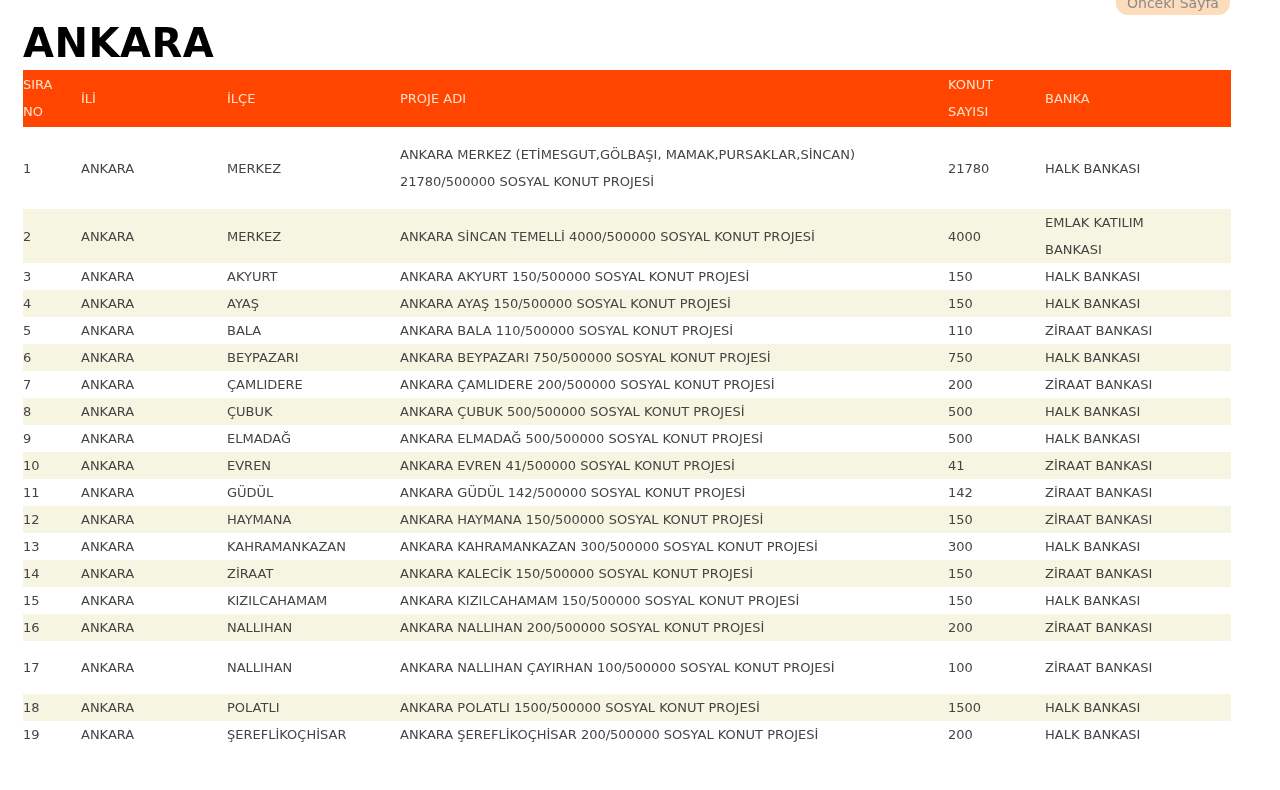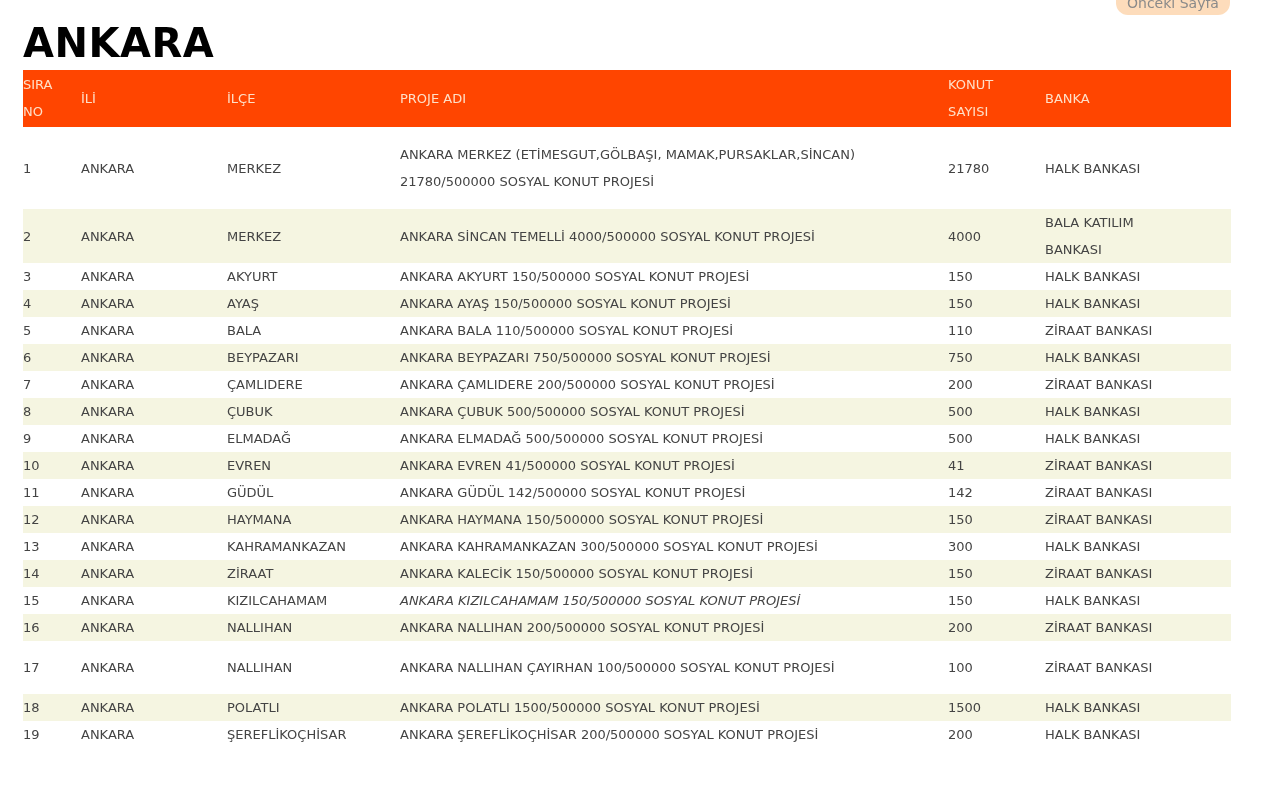--- a/index.html
+++ b/index.html
@@ -72,21 +72,21 @@
         <td style="padding-right: 8px;">ANKARA MERKEZ (ETİMESGUT,GÖLBAŞI, MAMAK,PURSAKLAR,SİNCAN) 21780/500000 SOSYAL KONUT PROJESİ</td>
         <td>21780</td>
         <td>HALK BANKASI</td>
       </tr>
       <tr class="wrap-two">
         <td>2</td>
         <td>ANKARA</td>
         <td>MERKEZ</td>
         <td style="padding-right: 8px;">ANKARA SİNCAN TEMELLİ 4000/500000 SOSYAL KONUT PROJESİ</td>
         <td>4000</td>
-        <td style="padding-right: 40px;">BALA KATILIM BANKASI</td>
+        <td style="padding-right: 40px;">EMLAK KATILIM BANKASI</td>
       </tr>
       <tr class="single">
         <td>3</td>
         <td>ANKARA</td>
         <td>AKYURT</td>
         <td style="padding-right: 8px;">ANKARA AKYURT 150/500000 SOSYAL KONUT PROJESİ</td>
         <td>150</td>
         <td>HALK BANKASI</td>
       </tr>
       <tr class="single">
@@ -174,21 +174,21 @@
         <td>ANKARA</td>
         <td>ZİRAAT</td>
         <td style="padding-right: 8px;">ANKARA KALECİK 150/500000 SOSYAL KONUT PROJESİ</td>
         <td>150</td>
         <td>ZİRAAT BANKASI</td>
       </tr>
       <tr class="single">
         <td>15</td>
         <td>ANKARA</td>
         <td>KIZILCAHAMAM</td>
-        <td style="padding-right: 8px; font-style: italic;">ANKARA KIZILCAHAMAM 150/500000 SOSYAL KONUT PROJESİ</td>
+        <td style="padding-right: 8px;">ANKARA KIZILCAHAMAM 150/500000 SOSYAL KONUT PROJESİ</td>
         <td>150</td>
         <td>HALK BANKASI</td>
       </tr>
       <tr class="single">
         <td>16</td>
         <td>ANKARA</td>
         <td>NALLIHAN</td>
         <td style="padding-right: 8px;">ANKARA NALLIHAN 200/500000 SOSYAL KONUT PROJESİ</td>
         <td>200</td>
         <td>ZİRAAT BANKASI</td>

